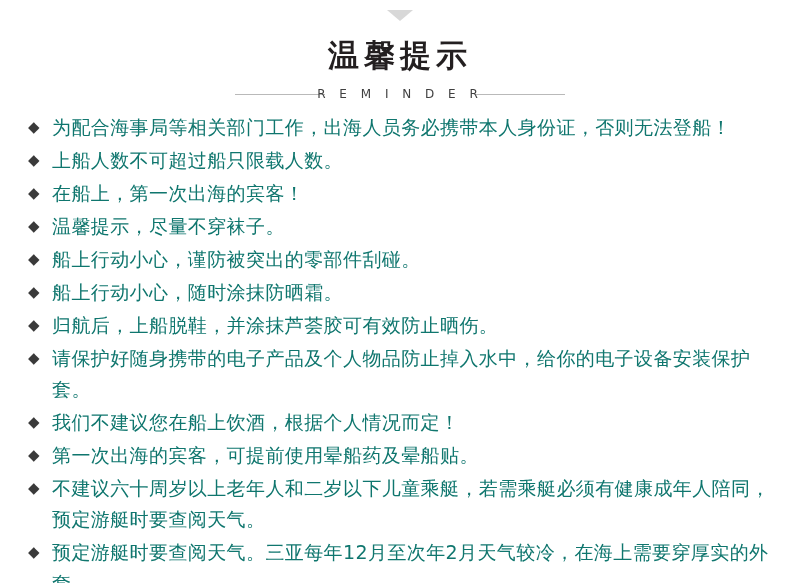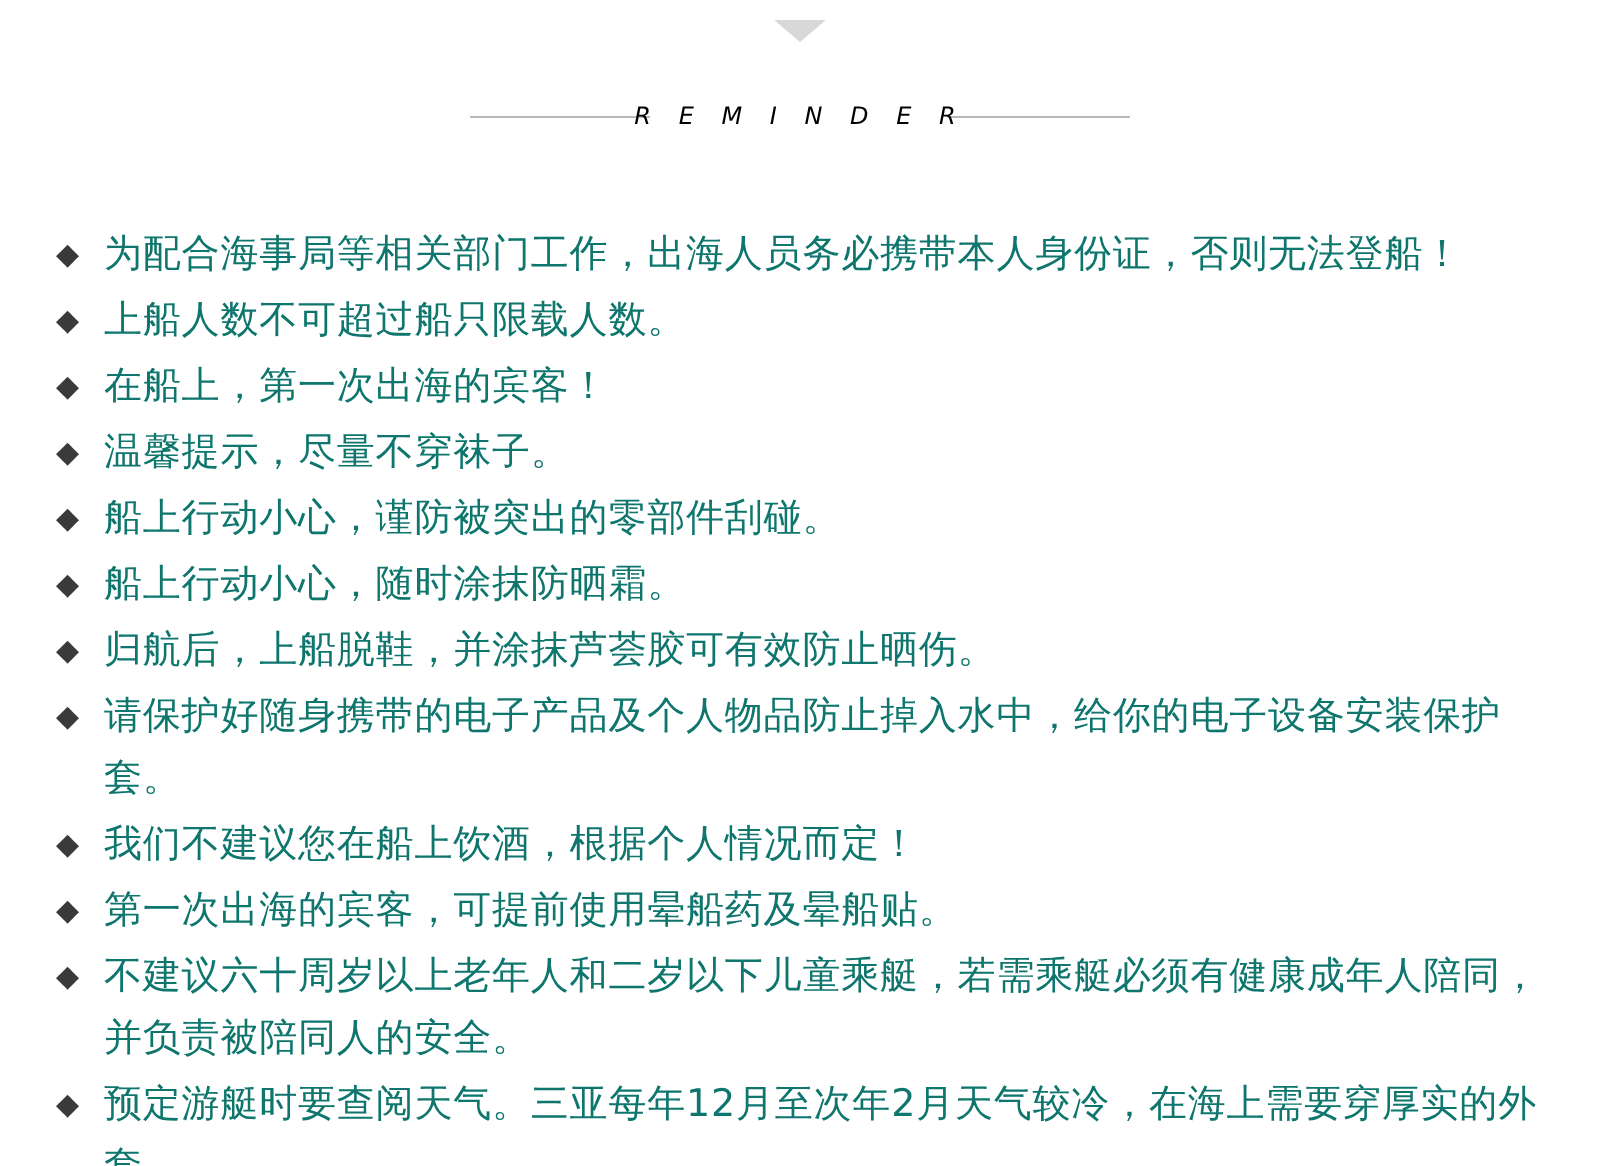--- a/index.html
+++ b/index.html
@@ -65,23 +65,22 @@
   }
   .header-sub-line.left { left: 0; }
   .header-sub-line.right { right: 0; }
   .header-sub {
     position: absolute;
     left: 0;
     right: 0;
     top: 0;
     font-size: 12px;
     letter-spacing: 5px;
-    color: #000000;
+    color: #404040;
     line-height: 28px;
-    font-style: italic;
   }
 
   
   .list {
     position: absolute;
     top: 112px;
     left: 28px;
     right: 22px;
   }
   .item {
@@ -108,20 +107,21 @@
   }
 </style>
 </head>
 <body>
 
 <div class="page">
 
   <div class="top-arrow"></div>
 
   <div class="header">
+    <div class="header-title">温馨提示</div>
     <div class="header-sub-wrap">
       <div class="header-sub-line left"></div>
       <div class="header-sub-line right"></div>
       <div class="header-sub">R E M I N D E R</div>
     </div>
   </div>
 
   <div class="list">
     <div class="item">
       <span class="bullet">◆</span>
@@ -158,21 +158,21 @@
     <div class="item">
       <span class="bullet">◆</span>
       <span class="item-text">我们不建议您在船上饮酒，根据个人情况而定！</span>
     </div>
     <div class="item">
       <span class="bullet">◆</span>
       <span class="item-text">第一次出海的宾客，可提前使用晕船药及晕船贴。</span>
     </div>
     <div class="item">
       <span class="bullet">◆</span>
-      <span class="item-text">不建议六十周岁以上老年人和二岁以下儿童乘艇，若需乘艇必须有健康成年人陪同，并负责被陪同人的安全。</span>
+      <span class="item-text">不建议六十周岁以上老年人和二岁以下儿童乘艇，若需乘艇必须有健康成年人陪同，预定游艇时要查阅天气。</span>
     </div>
     <div class="item">
       <span class="bullet">◆</span>
       <span class="item-text">预定游艇时要查阅天气。三亚每年12月至次年2月天气较冷，在海上需要穿厚实的外套。</span>
     </div>
 
   </div>
 
 </div>
 

